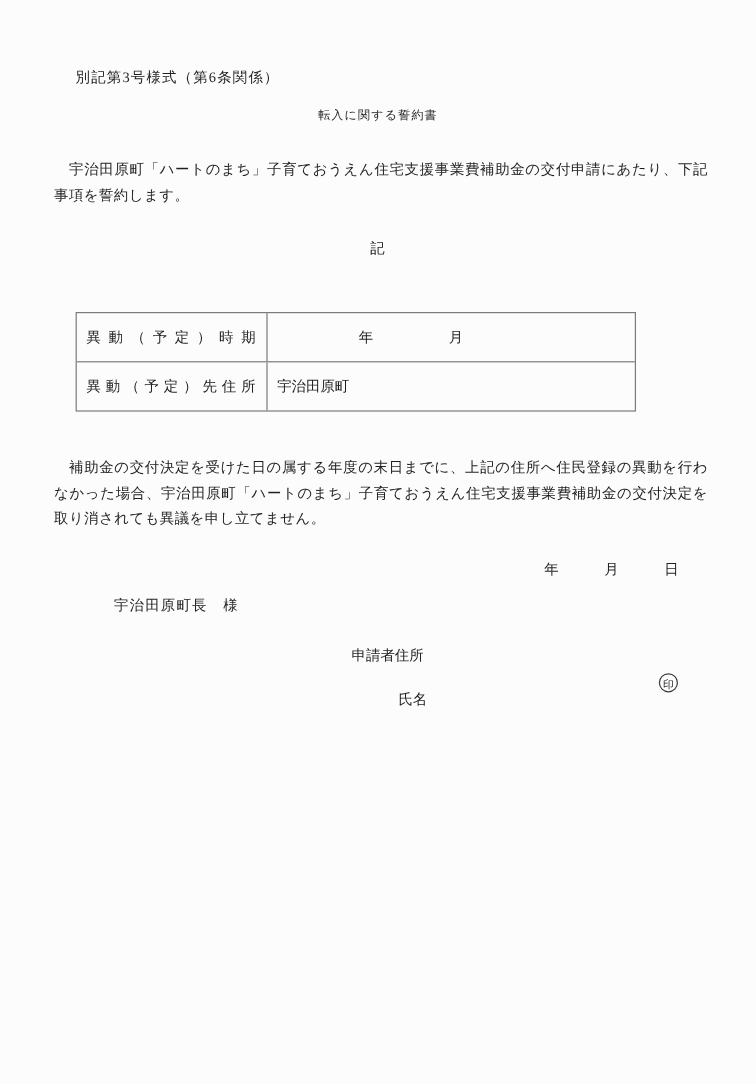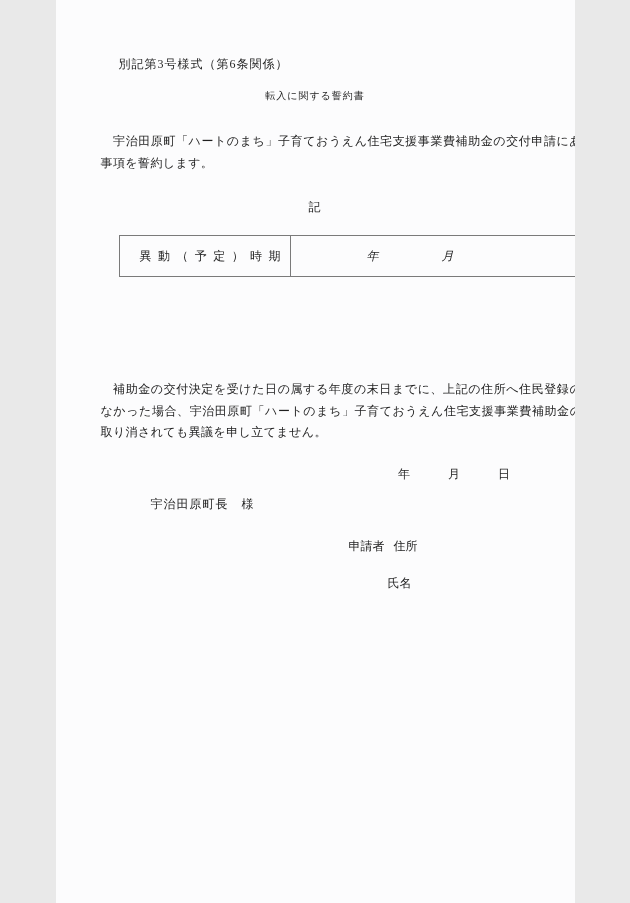--- a/index.html
+++ b/index.html
@@ -2,21 +2,21 @@
 <html><head>
 <meta charset="utf-8">
 <style>
   html, body {
     margin: 0;
     padding: 0;
     background: #e9e9e9;
   }
   .page {
     position: relative;
-    width: 519px;
+    width: 630px;
     height: 903px;
     margin: 0 auto;
     background: #fcfcfd;
     color: #1f1f1f;
     font-family: "Liberation Serif", "DejaVu Serif", serif;
     font-size: 12px;
     overflow: hidden;
   }
   .abs { position: absolute; }
 
@@ -39,25 +39,24 @@
     text-align: justify;
   }
   .record-marker {
     left: 0; top: 199px;
     width: 100%;
     text-align: center;
     letter-spacing: 1px;
   }
 
   .pledge-table {
-    left: 63px; top: 235px;
+    left: 63px; top: 260px;
     width: 465px;
     border: 1px solid #7a7a7a;
     background: #fcfcfd;
-    padding-left: 12px;
   }
   .trow {
     display: flex;
     height: 40px;
     border-top: 1px solid #7a7a7a;
   }
   .trow:first-child { border-top: none; }
   .tlabel {
     width: 141px;
     padding: 0 9px 0 8px;
@@ -65,21 +64,20 @@
     line-height: 40px;
     text-align: justify;
     text-align-last: justify;
     white-space: nowrap;
   }
   .tvalue {
     flex: 1;
     line-height: 40px;
     padding-left: 8px;
     white-space: nowrap;
-    font-style: italic;
   }
   .year-label { margin-left: 68px; }
   .month-label { margin-left: 60px; }
 
   .pledge-para {
     left: 45px; top: 379px;
     width: 545px;
     line-height: 21.5px;
     letter-spacing: 0.4px;
     text-align: justify;
@@ -91,21 +89,20 @@
   }
   .addressee {
     left: 63px; top: 496px;
     letter-spacing: 1px;
     white-space: pre;
     margin-left: 32px;
   }
   .applicant-line {
     left: 293px; top: 538px;
     display: flex;
-    gap: 9px;
     white-space: pre;
   }
   .name-line {
     left: 332px; top: 563px; margin-top: 12px;
   }
   .seal {
     left: 549px; top: 561px;
     width: 16px; height: 16px;
     border: 1px solid #3a3a3a;
     border-radius: 50%;
@@ -130,20 +127,24 @@
   <div class="abs record-marker">記</div>
 
   <div class="abs pledge-table">
     <div class="trow">
       <div class="tlabel">異動（予定）時期</div>
       <div class="tvalue">
         <span class="year-label">年</span>
         <span class="month-label">月</span>
       </div>
     </div>
+    <div class="trow">
+      <div class="tlabel">異動（予定）先住所</div>
+      <div class="tvalue">宇治田原町</div>
+    </div>
   </div>
 
   <div class="abs pledge-para">　補助金の交付決定を受けた日の属する年度の末日までに、上記の住所へ住民登録の異動を行わなかった場合、宇治田原町「ハートのまち」子育ておうえん住宅支援事業費補助金の交付決定を取り消されても異議を申し立てません。</div>
 
   <div class="abs date-line">年　　　月　　　日</div>
 
   <div class="abs addressee">宇治田原町長　様</div>
 
   <div class="abs applicant-line">
     <span>申請者</span>

